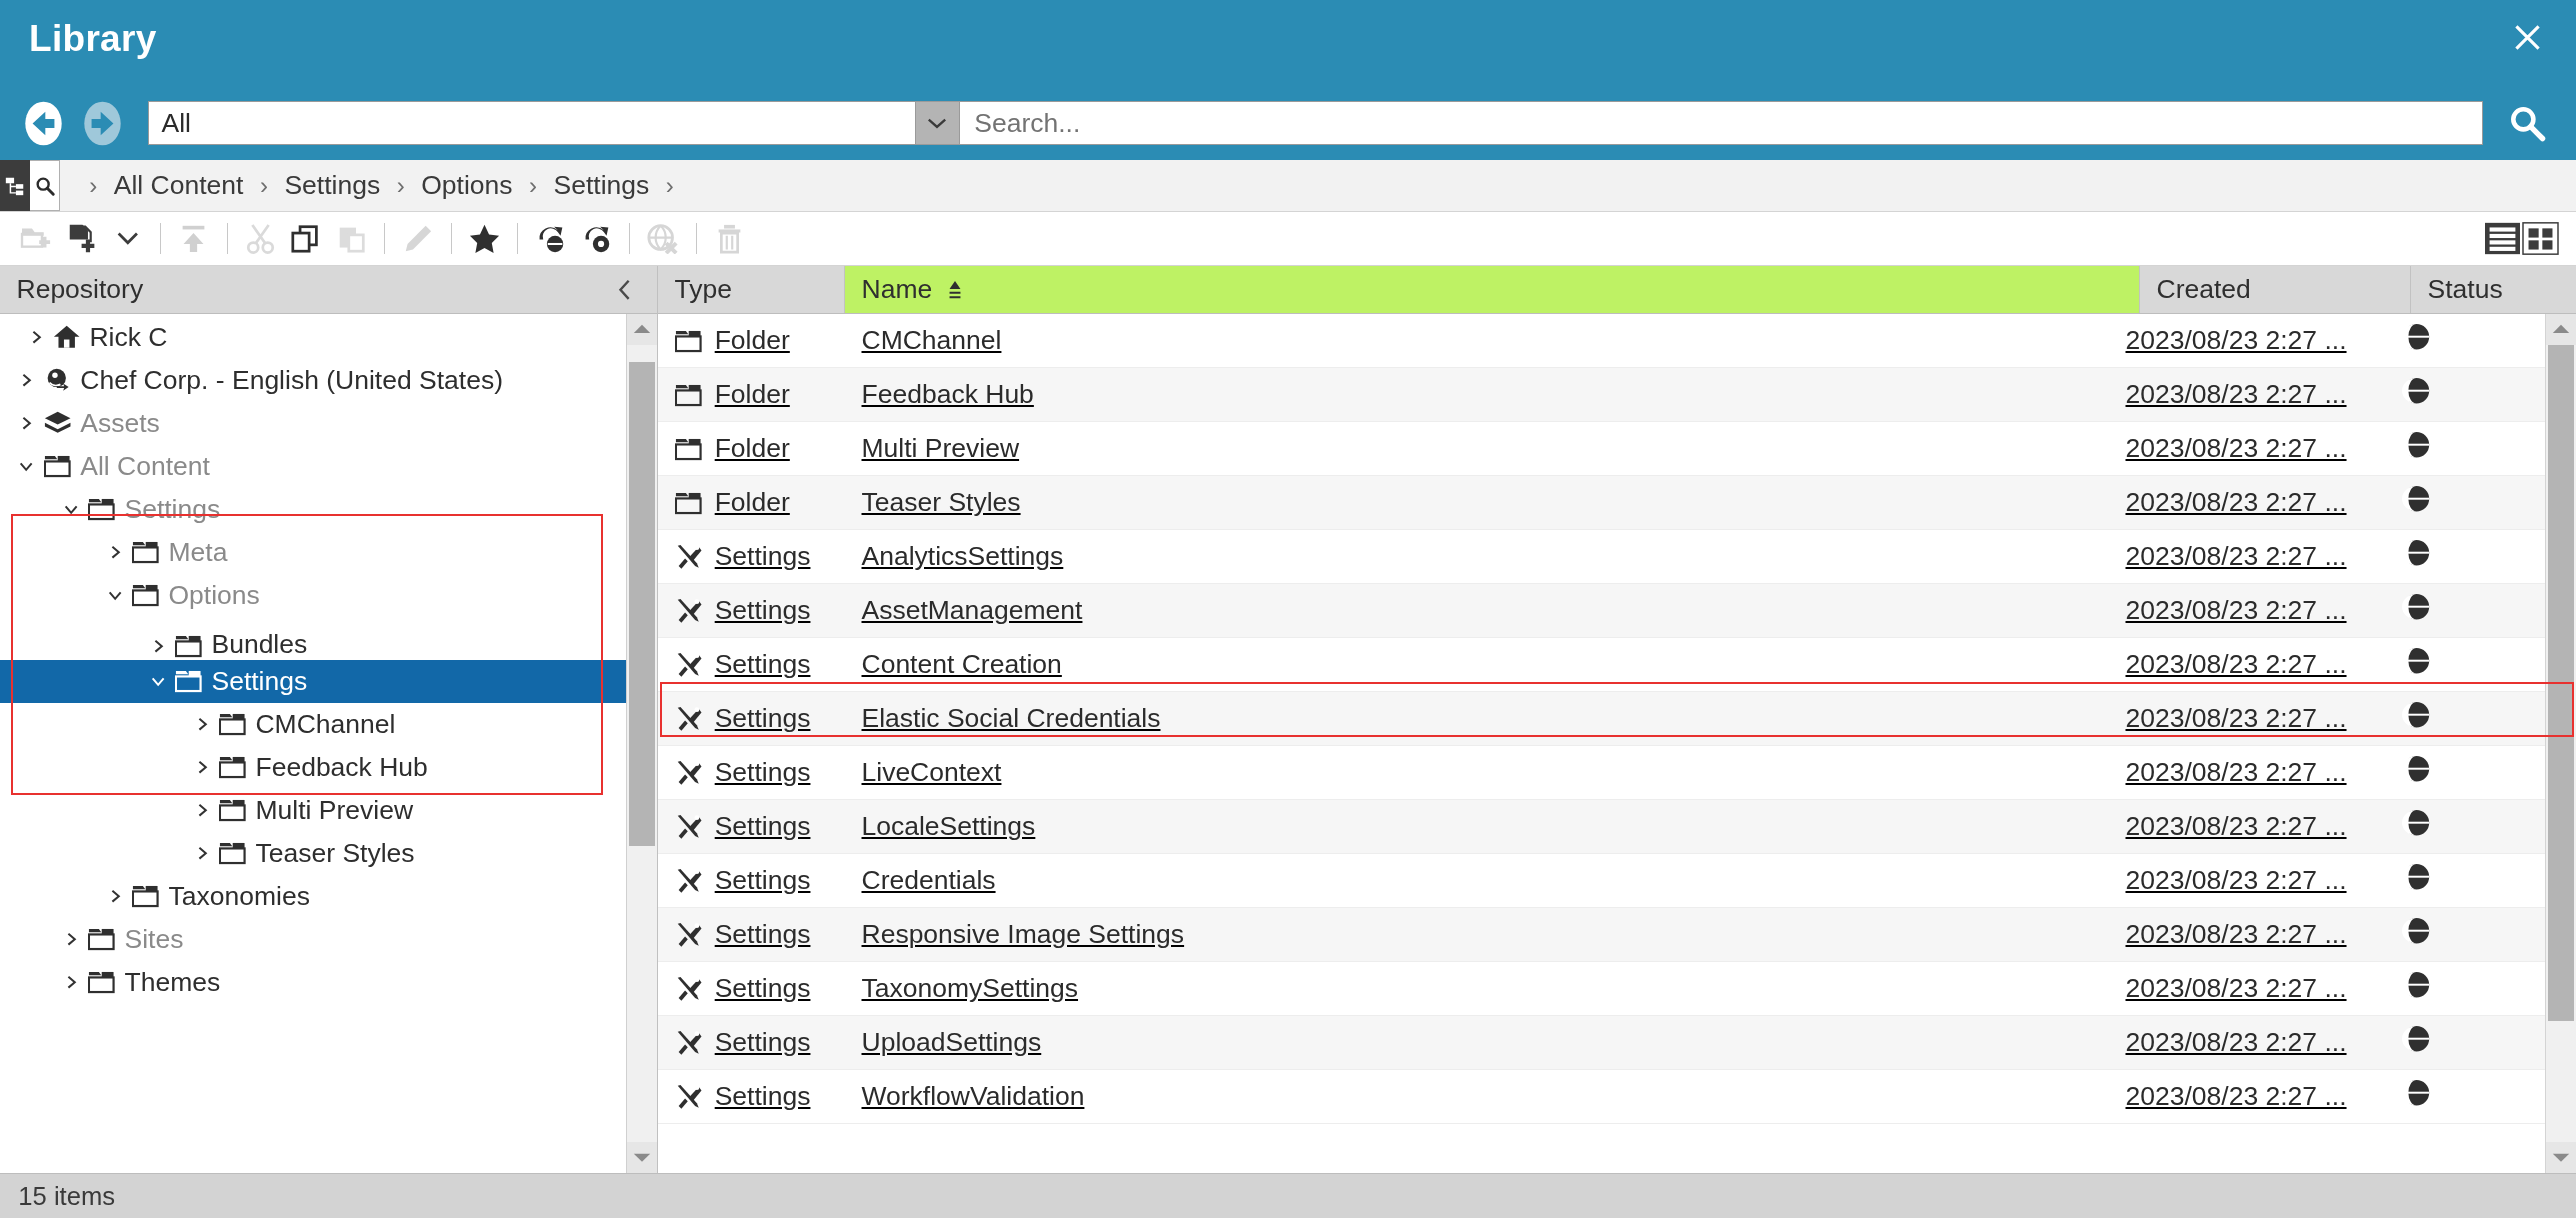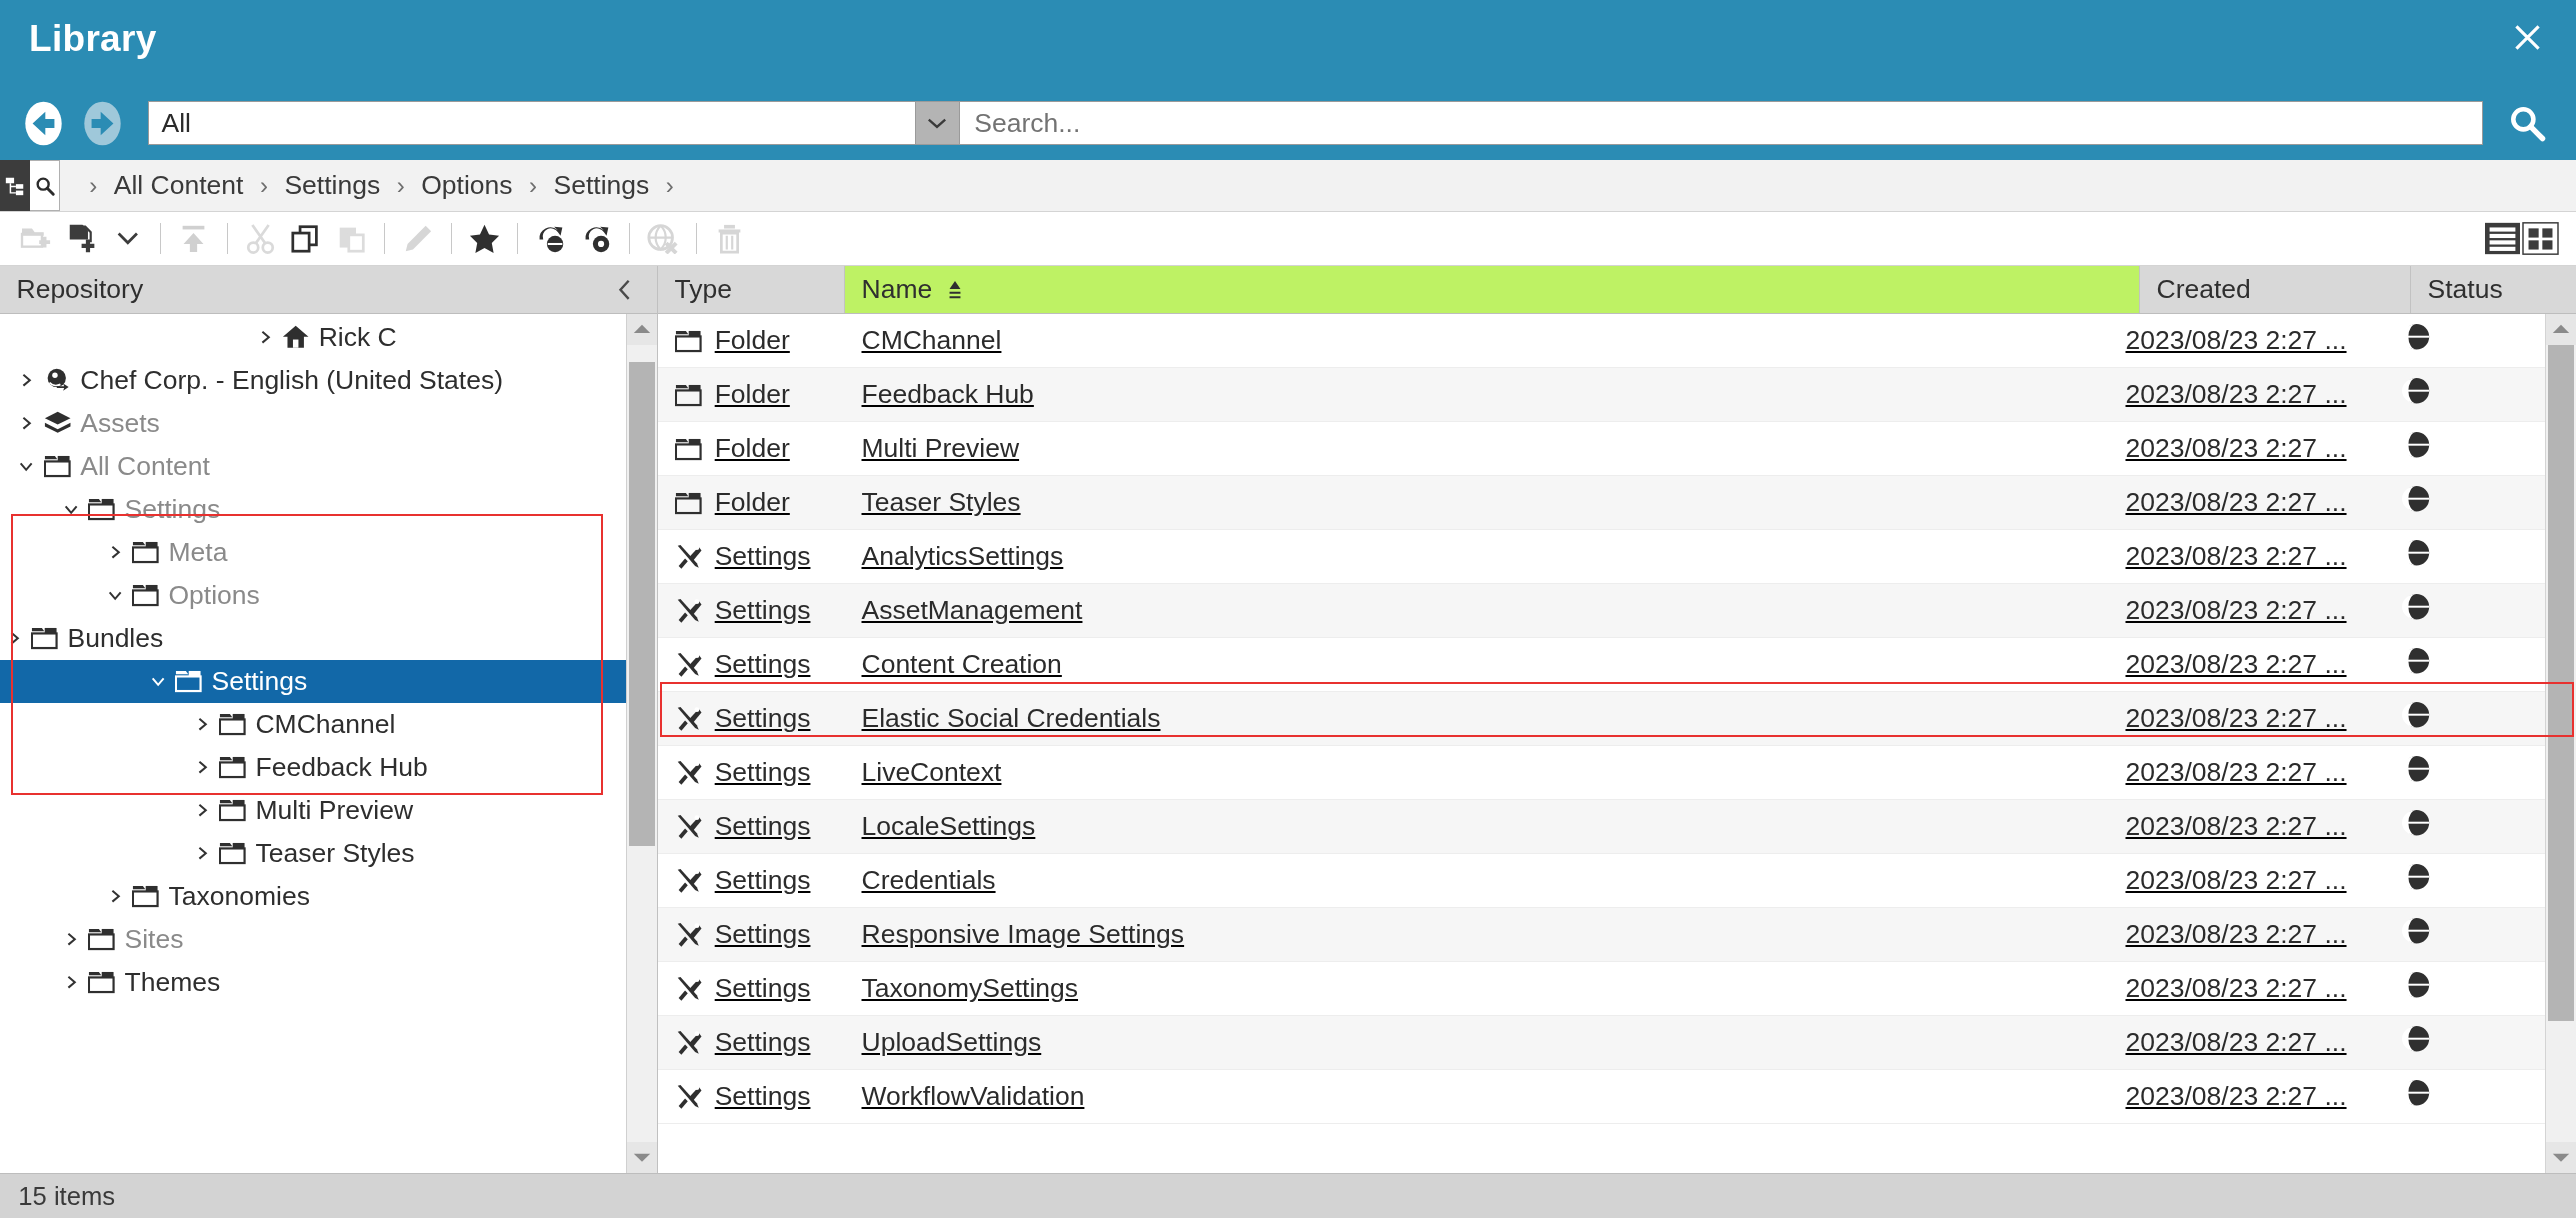--- a/index.html
+++ b/index.html
@@ -518,21 +518,21 @@
         <span class="tree-header-title">Repository</span>
         <span class="tree-collapse">
           <svg width="20" height="25.6" viewBox="0 0 22 28">
             <path d="M15 4 L6 14 L15 24" stroke="#4a4a4a" stroke-width="2.6" fill="none"></path>
           </svg>
         </span>
       </div>
 
       <div class="tree-body">
         <div class="tree-list" id="tree-list">
-            <div class="tnode" style="padding-left: 22px; justify-content: center;">
+            <div class="tnode" style="padding-left: 22px;">
               <span class="tnode-arrow">
                 <svg width="18.3" height="18.3" viewBox="0 0 20 20">
                   <path d="M7 4 L14 10 L7 16" stroke="#333333" stroke-width="2.2" fill="none"></path>
                 </svg>
               </span>
               <span class="tnode-icon">
                 <svg width="27.4" height="25.6" viewBox="0 0 30 28">
                   <path d="M15 2 L29 14 H24 V26 H6 V14 H1 Z" fill="#2f2f2f"></path>
                   <rect x="12" y="17" width="6" height="9" fill="#ffffff"></rect>
                 </svg>
@@ -622,21 +622,21 @@
               </span>
               <span class="tnode-icon">
                 <svg width="27.4" height="24" viewBox="0 0 30 26">
                   <path d="M1 2 h11 l2.5 3.5 H1 Z" fill="#2f2f2f"></path>
                   <path d="M15 2 h13 v6 H15 Z" fill="#2f2f2f"></path>
                   <rect x="1" y="8" width="27" height="16" fill="none" stroke="#2f2f2f" stroke-width="2.4"></rect>
                 </svg>
               </span>
               <span class="tnode-label muted">Options</span>
             </div>
-            <div class="tnode" style="">
+            <div class="tnode" style="padding-left: 144px; align-items: flex-end;">
               <span class="tnode-arrow">
                 <svg width="18.3" height="18.3" viewBox="0 0 20 20">
                   <path d="M7 4 L14 10 L7 16" stroke="#333333" stroke-width="2.2" fill="none"></path>
                 </svg>
               </span>
               <span class="tnode-icon">
                 <svg width="27.4" height="24" viewBox="0 0 30 26">
                   <path d="M1 2 h11 l2.5 3.5 H1 Z" fill="#2f2f2f"></path>
                   <path d="M15 2 h13 v6 H15 Z" fill="#2f2f2f"></path>
                   <rect x="1" y="8" width="27" height="16" fill="none" stroke="#2f2f2f" stroke-width="2.4"></rect>

